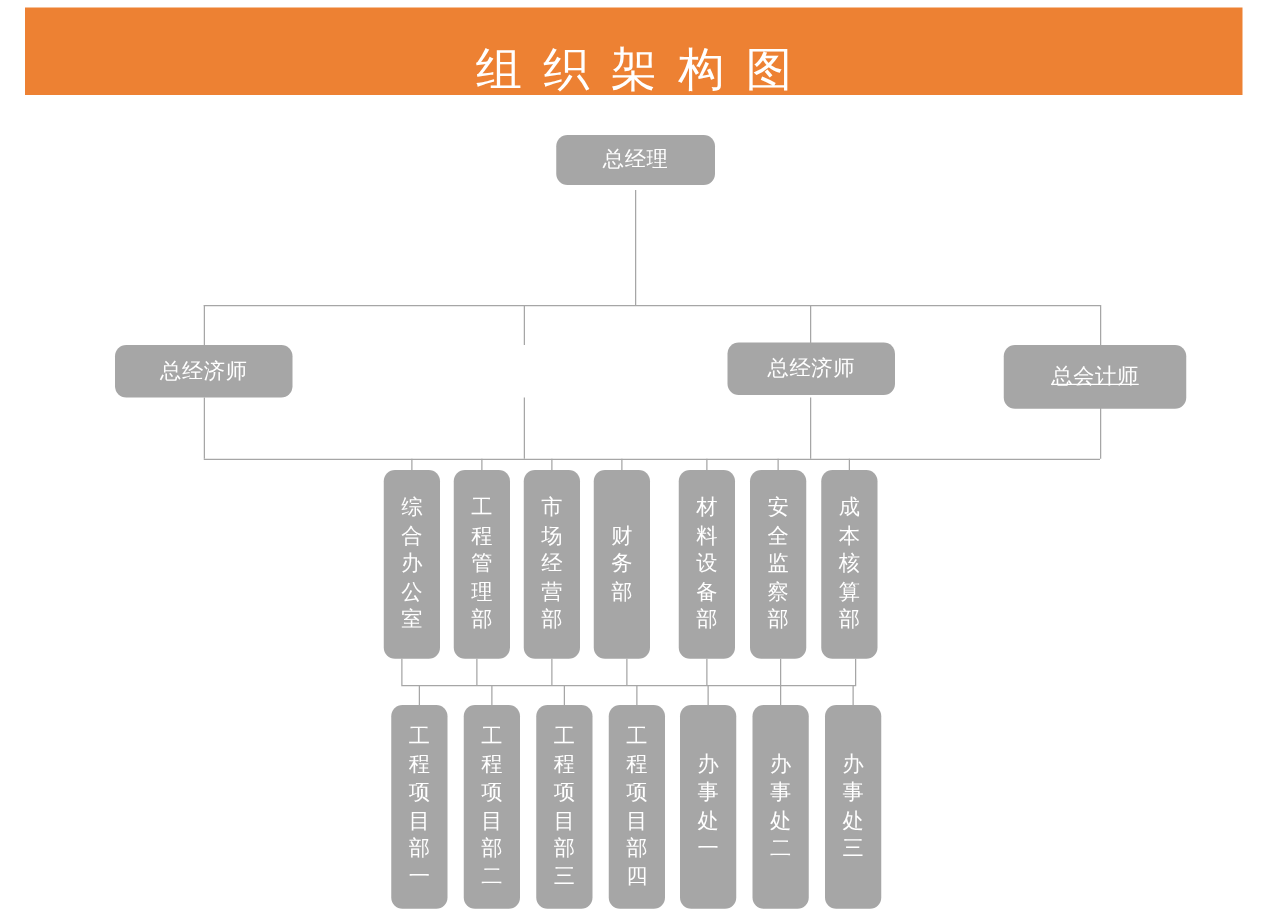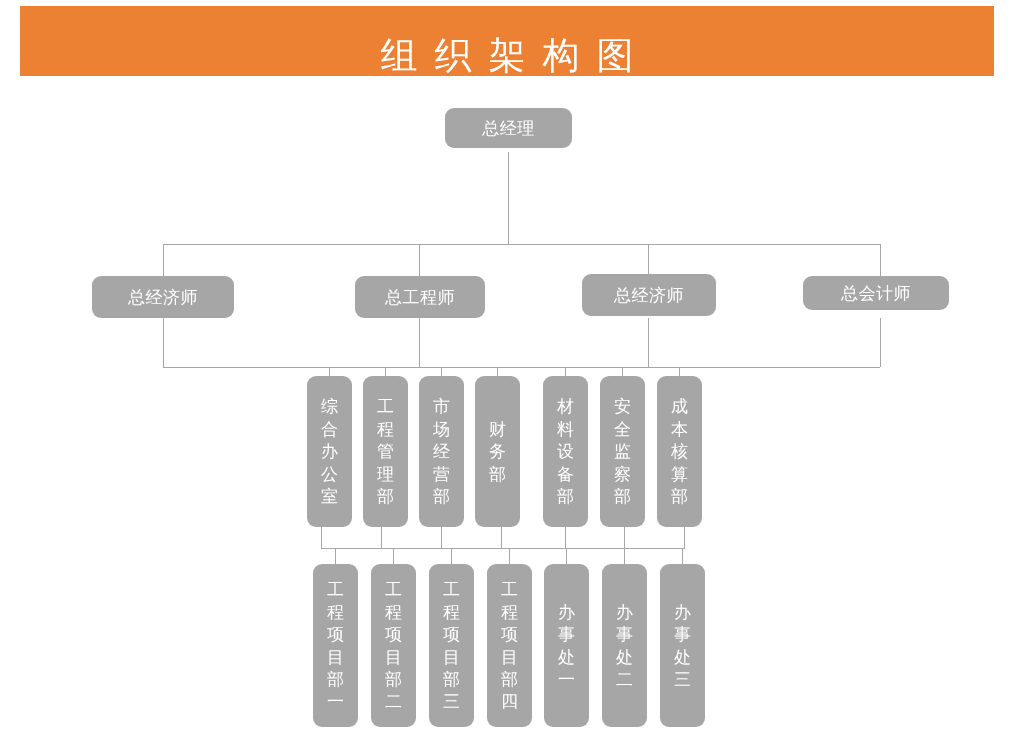--- a/index.html
+++ b/index.html
@@ -138,27 +138,24 @@
     <div class="ln v" style="left:682px; top:548px; height:16px;"></div>
   </div>
 
   <div class="node horiz" style="left:445px; top:108px; width:127px; height:40px;">
     <span class="label">总经理</span>
   </div>
 
   <div class="node horiz" style="left:92px; top:276px; width:142px; height:42px;">
     <span class="label">总经济师</span>
   </div>
-  <div class="node horiz" style="left:355px; top:276px; width:130px; height:42px;">
-    <span class="label">总工程师</span>
-  </div>
   <div class="node horiz" style="left:582px; top:274px; width:134px; height:42px;">
     <span class="label">总经济师</span>
   </div>
-  <div class="node horiz" style="left:803px; top:276px; width:146px; height:34px;">
+  <div class="node horiz" style="left:803px; top:276px; width:146px; height:51px;text-decoration:underline;">
     <span class="label">总会计师</span>
   </div>
 
   <div class="node vert" style="left:307px; top:376px; width:45px; height:151px;">
     <span class="label">综
 合
 办
 公
 室</span>
   </div>

